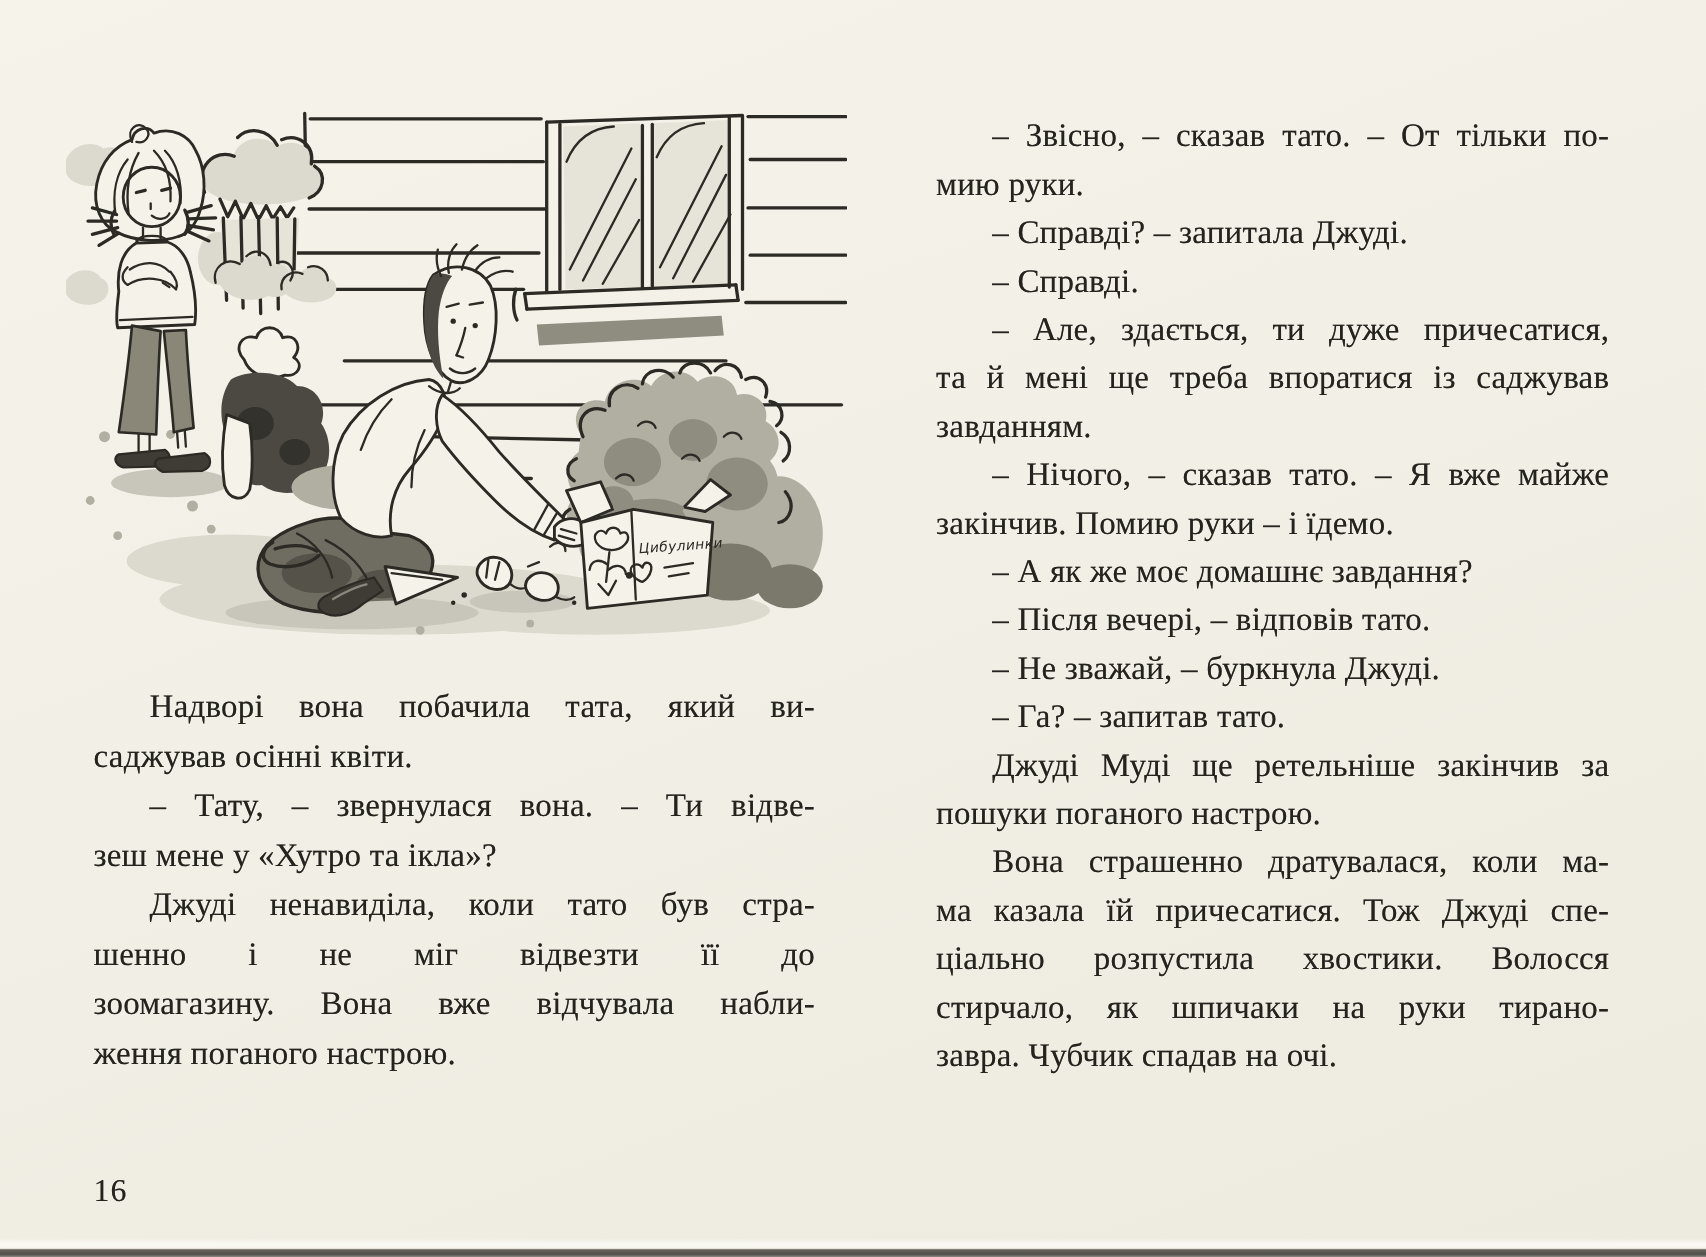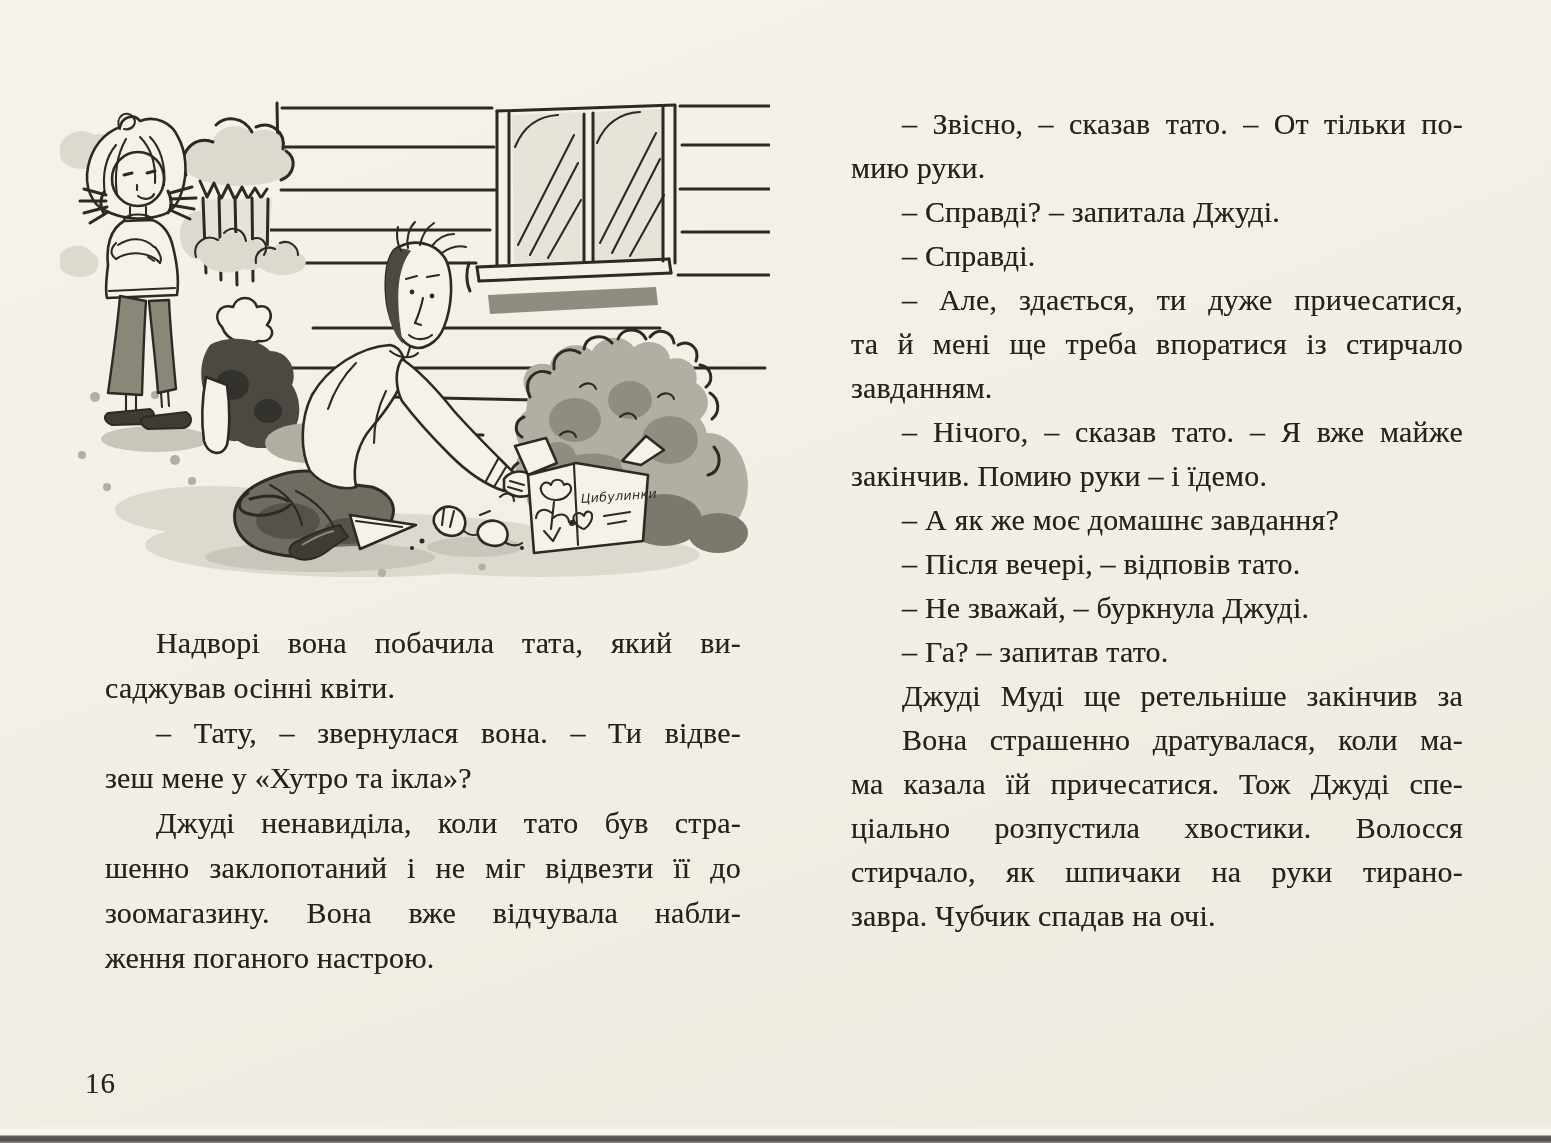--- a/index.html
+++ b/index.html
@@ -16,21 +16,21 @@
   .page.left{left:0;}
   .page.right{left:776px;}
   .illustration{position:absolute;left:60px;top:95px;width:710px;height:490px;margin:0;}
   .text-block{
     position:absolute;color:var(--text,#24231e);font-size:30px;
     letter-spacing:.2px;
     text-shadow:0 0 .6px rgba(36,35,30,.55);
   }
   .left-text{left:85px;top:620px;width:656px;}
   .right-text{left:75px;top:102px;width:612px;} 
-  .left-text .tline{height:45px;line-height:45px;margin-left:20px;}
+  .left-text .tline{height:45px;line-height:45px;}
   .right-text .tline{height:44px;line-height:44px;}
   .tline{white-space:nowrap;}
   .tline.just{display:flex;justify-content:space-between;}
   .tline.ind{padding-left:51px;}
   .page-number{
     position:absolute;color:var(--text,#24231e);font-size:29px;letter-spacing:1px;
     text-align:left;text-shadow:0 0 .6px rgba(36,35,30,.5);
   }
   .left-num{left:85px;width:656px;top:1067px;}
   .right-num{left:75px;width:612px;top:1058px;}
@@ -397,21 +397,20 @@
         <div class="tline just ind">
           <span>Джуді</span>
           <span>ненавиділа,</span>
           <span>коли</span>
           <span>тато</span>
           <span>був</span>
           <span>стра-</span>
         </div>
         <div class="tline just">
           <span>шенно</span>
-          <span>заклопотаний</span>
           <span>і</span>
           <span>не</span>
           <span>міг</span>
           <span>відвезти</span>
           <span>її</span>
           <span>до</span>
         </div>
         <div class="tline just">
           <span>зоомагазину.</span>
           <span>Вона</span>
@@ -450,21 +449,21 @@
           <span>причесатися,</span>
         </div>
         <div class="tline just">
           <span>та</span>
           <span>й</span>
           <span>мені</span>
           <span>ще</span>
           <span>треба</span>
           <span>впоратися</span>
           <span>із</span>
-          <span>стирчало</span>
+          <span>саджував</span>
         </div>
         <div class="tline">завданням.</div>
         <div class="tline just ind">
           <span>–</span>
           <span>Нічого,</span>
           <span>–</span>
           <span>сказав</span>
           <span>тато.</span>
           <span>–</span>
           <span>Я</span>
@@ -477,20 +476,21 @@
         <div class="tline ind">– Не зважай, – буркнула Джуді.</div>
         <div class="tline ind">– Га? – запитав тато.</div>
         <div class="tline just ind">
           <span>Джуді</span>
           <span>Муді</span>
           <span>ще</span>
           <span>ретельніше</span>
           <span>закінчив</span>
           <span>за</span>
         </div>
+        <div class="tline">пошуки поганого настрою.</div>
         <div class="tline just ind">
           <span>Вона</span>
           <span>страшенно</span>
           <span>дратувалася,</span>
           <span>коли</span>
           <span>ма-</span>
         </div>
         <div class="tline just">
           <span>ма</span>
           <span>казала</span>

